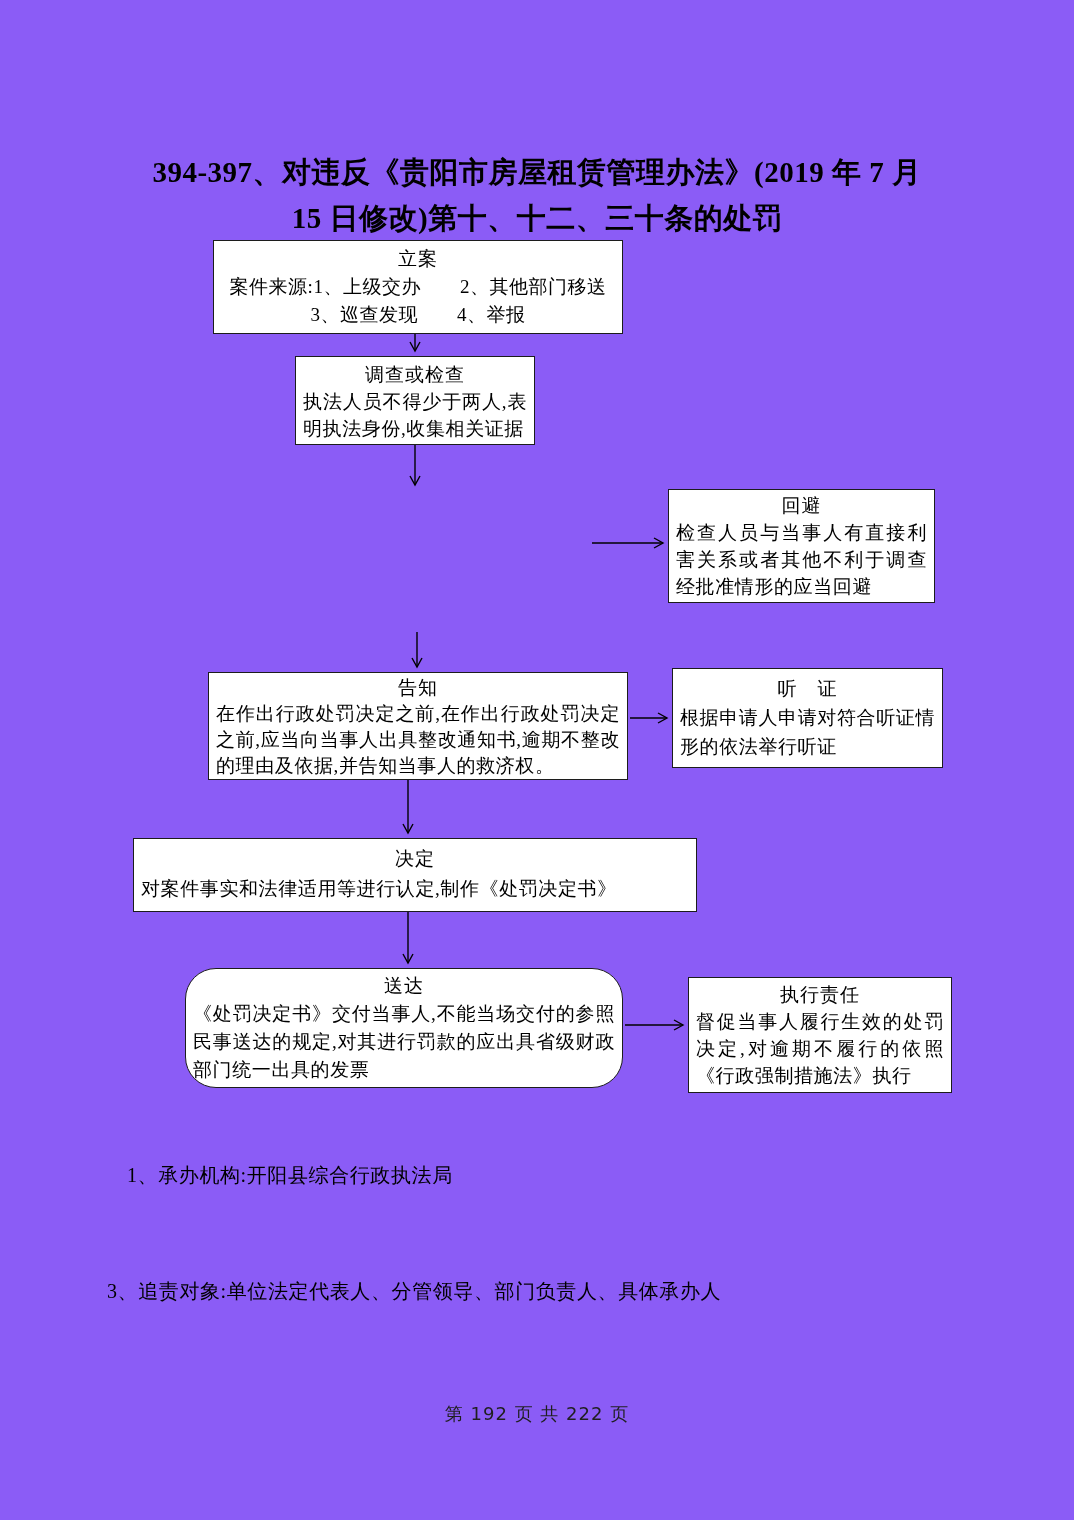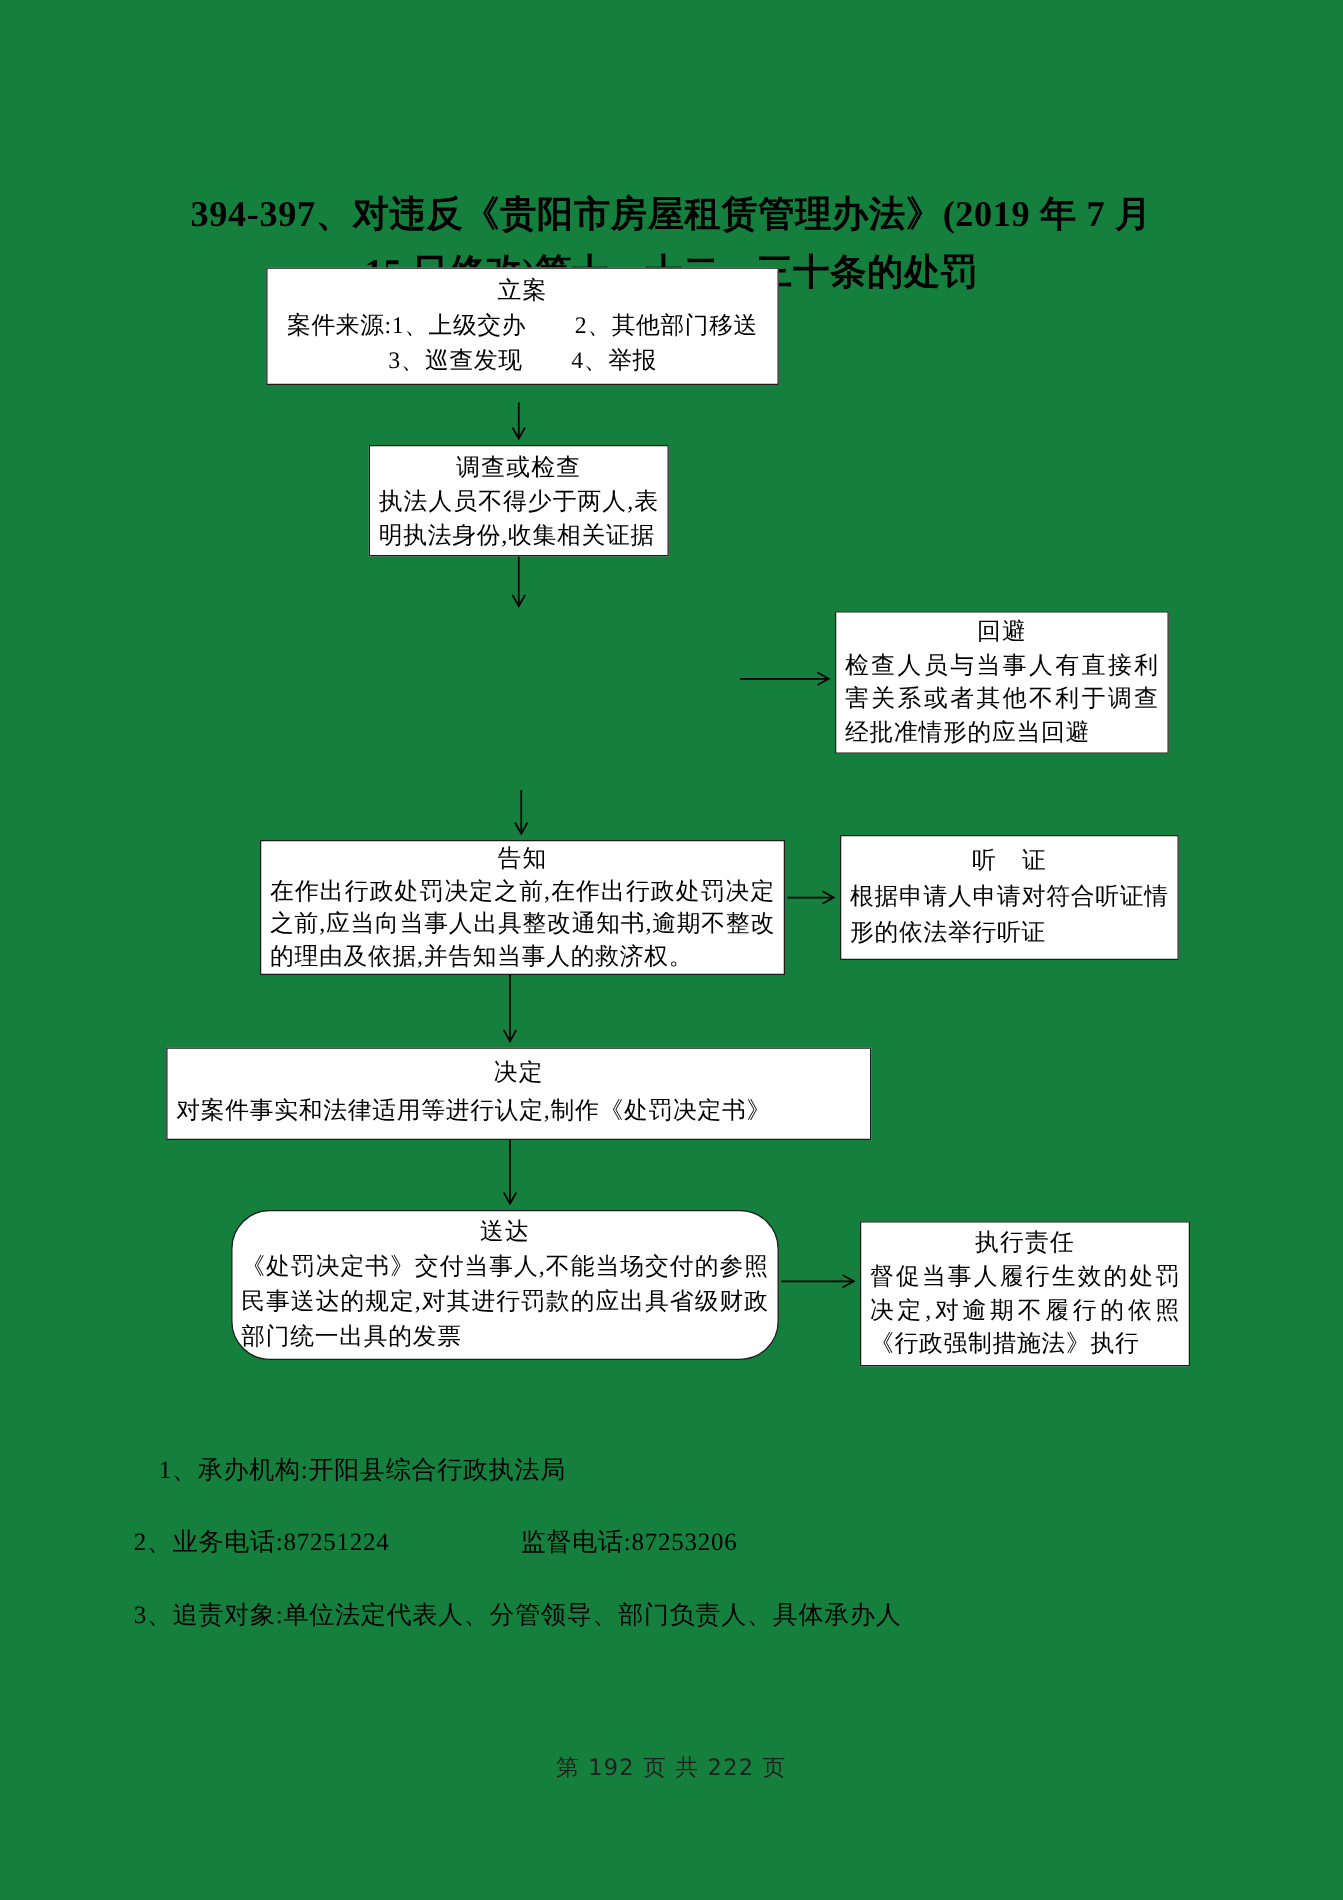--- a/index.html
+++ b/index.html
@@ -1,18 +1,18 @@
 <!DOCTYPE html>
 <html><head>
 <meta charset="utf-8">
 <style>
   html,body { margin:0; padding:0; background:#fff; }
   .page {
     position:relative; width:1074px; height:1520px; margin:0 auto;
-    background:#15803d; color:#000;
+    background:#8b5cf6; color:#000;
     font-family:"Liberation Serif","DejaVu Serif",serif;
     overflow:hidden;
   }
   .doc-title {
     position:absolute; top:130px; left:0; right:0;
     text-align:center; font-weight:bold; font-size:29px; line-height:46px;
     letter-spacing:0.5px;
   }
   .doc-title .tline { display:block; }
   .arrows { position:absolute; top:0; left:0; z-index:0; }
@@ -53,21 +53,21 @@
     <line x1="415" y1="322" x2="415" y2="351" stroke="#000" stroke-width="1.4" marker-end="url(#ah)"></line>
     <line x1="415" y1="445" x2="415" y2="485" stroke="#000" stroke-width="1.4" marker-end="url(#ah)"></line>
     <line x1="417" y1="632" x2="417" y2="667" stroke="#000" stroke-width="1.4" marker-end="url(#ah)"></line>
     <line x1="408" y1="780" x2="408" y2="833" stroke="#000" stroke-width="1.4" marker-end="url(#ah)"></line>
     <line x1="408" y1="912" x2="408" y2="963" stroke="#000" stroke-width="1.4" marker-end="url(#ah)"></line>
     <line x1="592" y1="543" x2="663" y2="543" stroke="#000" stroke-width="1.4" marker-end="url(#ah)"></line>
     <line x1="630" y1="718" x2="667" y2="718" stroke="#000" stroke-width="1.4" marker-end="url(#ah)"></line>
     <line x1="625" y1="1025" x2="683" y2="1025" stroke="#000" stroke-width="1.4" marker-end="url(#ah)"></line>
   </svg>
 
-  <div class="node" style="left:213px;top:214px;width:410px;height:94px;line-height:28px;">
+  <div class="node" style="left:213px;top:240px;width:410px;height:94px;line-height:28px;">
     <div class="node-title">立案</div>
     <div class="center-line">案件来源:1、上级交办　　2、其他部门移送</div>
     <div class="center-line">3、巡查发现　　4、举报</div>
   </div>
 
   <div class="node" style="left:295px;top:356px;width:240px;height:89px;line-height:27px;">
     <div class="node-title">调查或检查</div>
     <div class="node-body">执法人员不得少于两人,表明执法身份,收集相关证据</div>
   </div>
 
@@ -96,20 +96,17 @@
     <div class="node-title">送达</div>
     <div class="node-body">《处罚决定书》交付当事人,不能当场交付的参照民事送达的规定,对其进行罚款的应出具省级财政部门统一出具的发票</div>
   </div>
 
   <div class="node" style="left:688px;top:977px;width:264px;height:116px;line-height:27px;padding-top:3px;">
     <div class="node-title">执行责任</div>
     <div class="node-body">督促当事人履行生效的处罚决定,对逾期不履行的依照《行政强制措施法》执行</div>
   </div>
 
   <div class="note" style="top:1162px;margin-left:20px;">1、承办机构:开阳县综合行政执法局</div>
-  <div class="note" style="top:1220px;">
-    <span>2、业务电话:87251224</span><span style="margin-left:105px;">监督电话:87253206</span>
-  </div>
   <div class="note" style="top:1278px;">3、追责对象:单位法定代表人、分管领导、部门负责人、具体承办人</div>
 
   <div class="footer">第 192 页 共 222 页</div>
 
 </div>
 
 </body></html>

